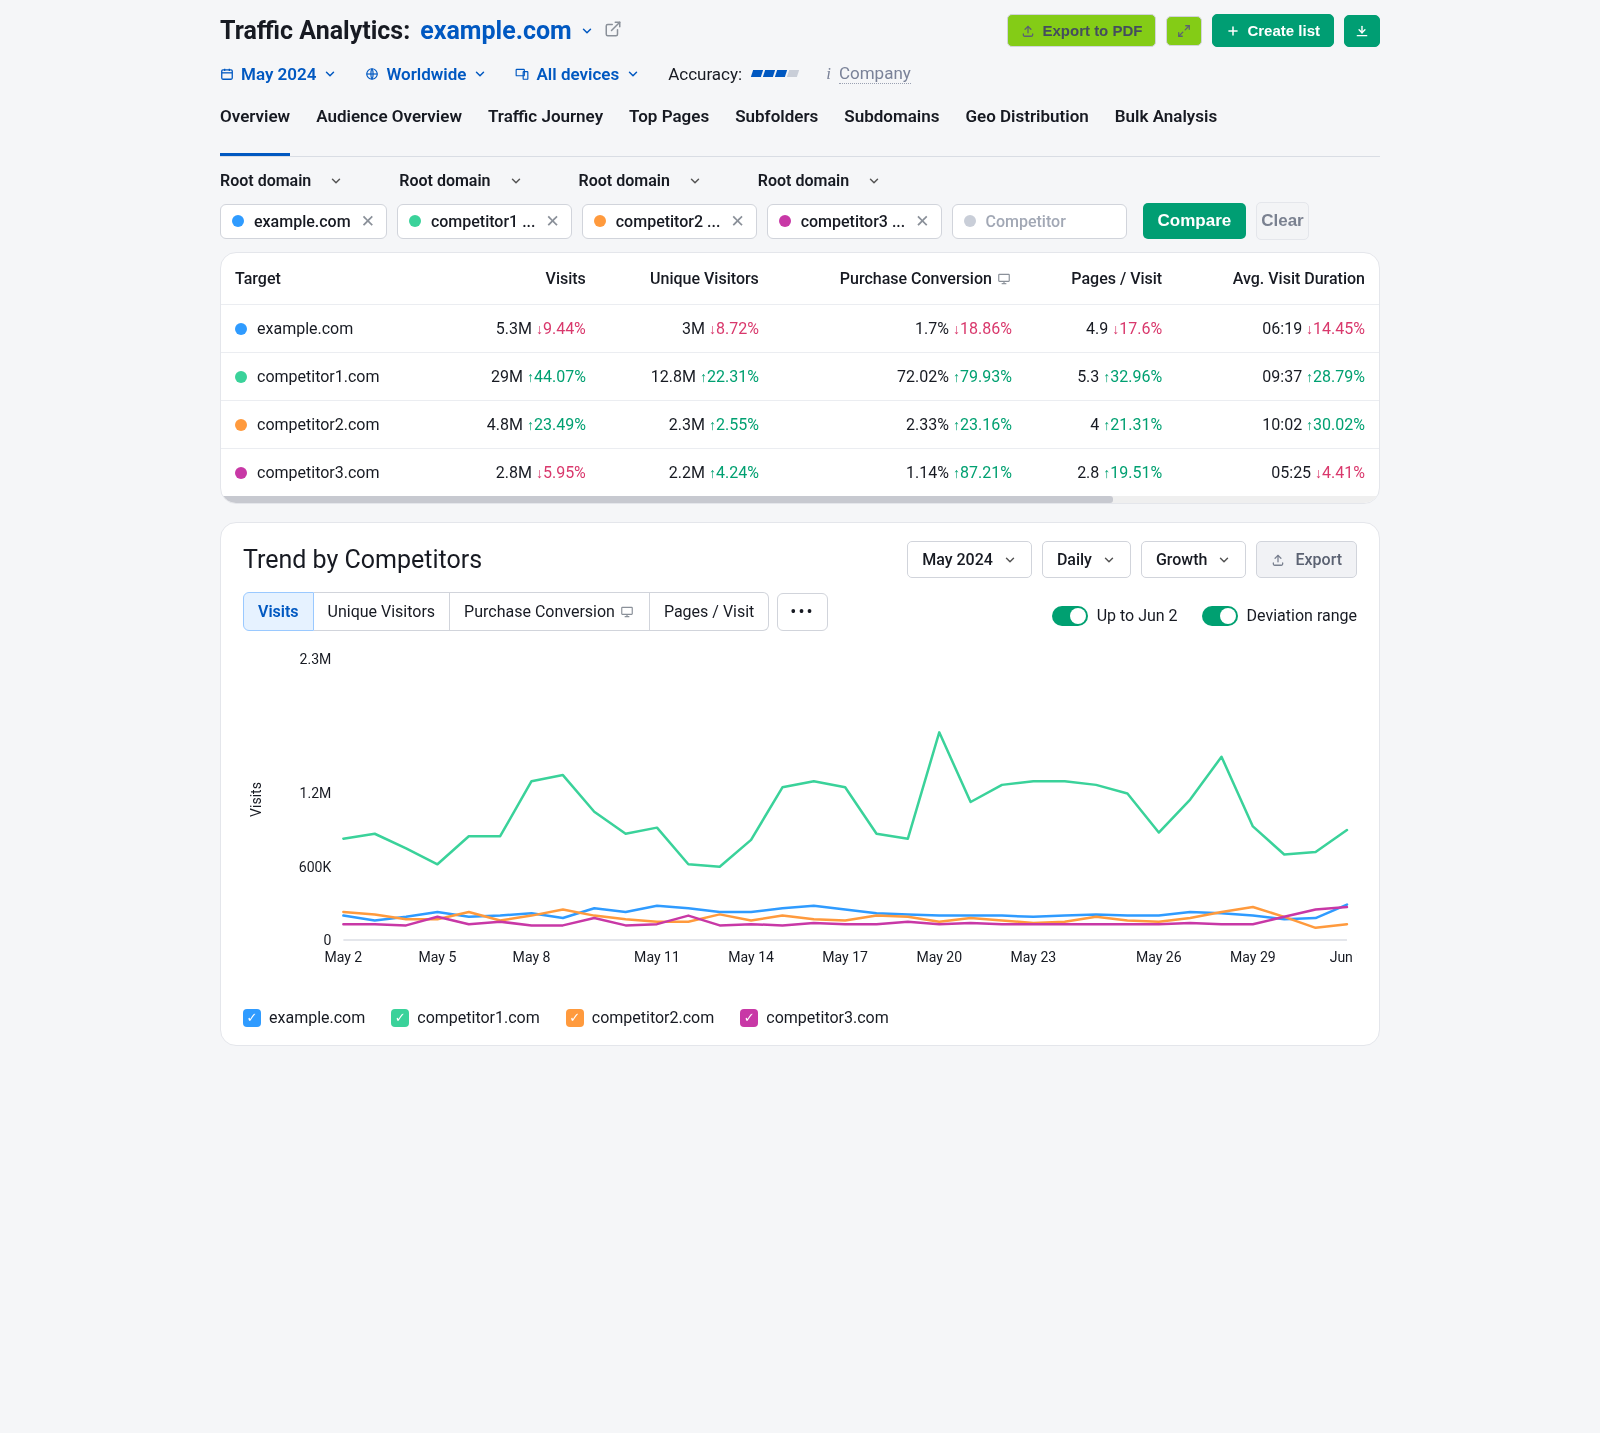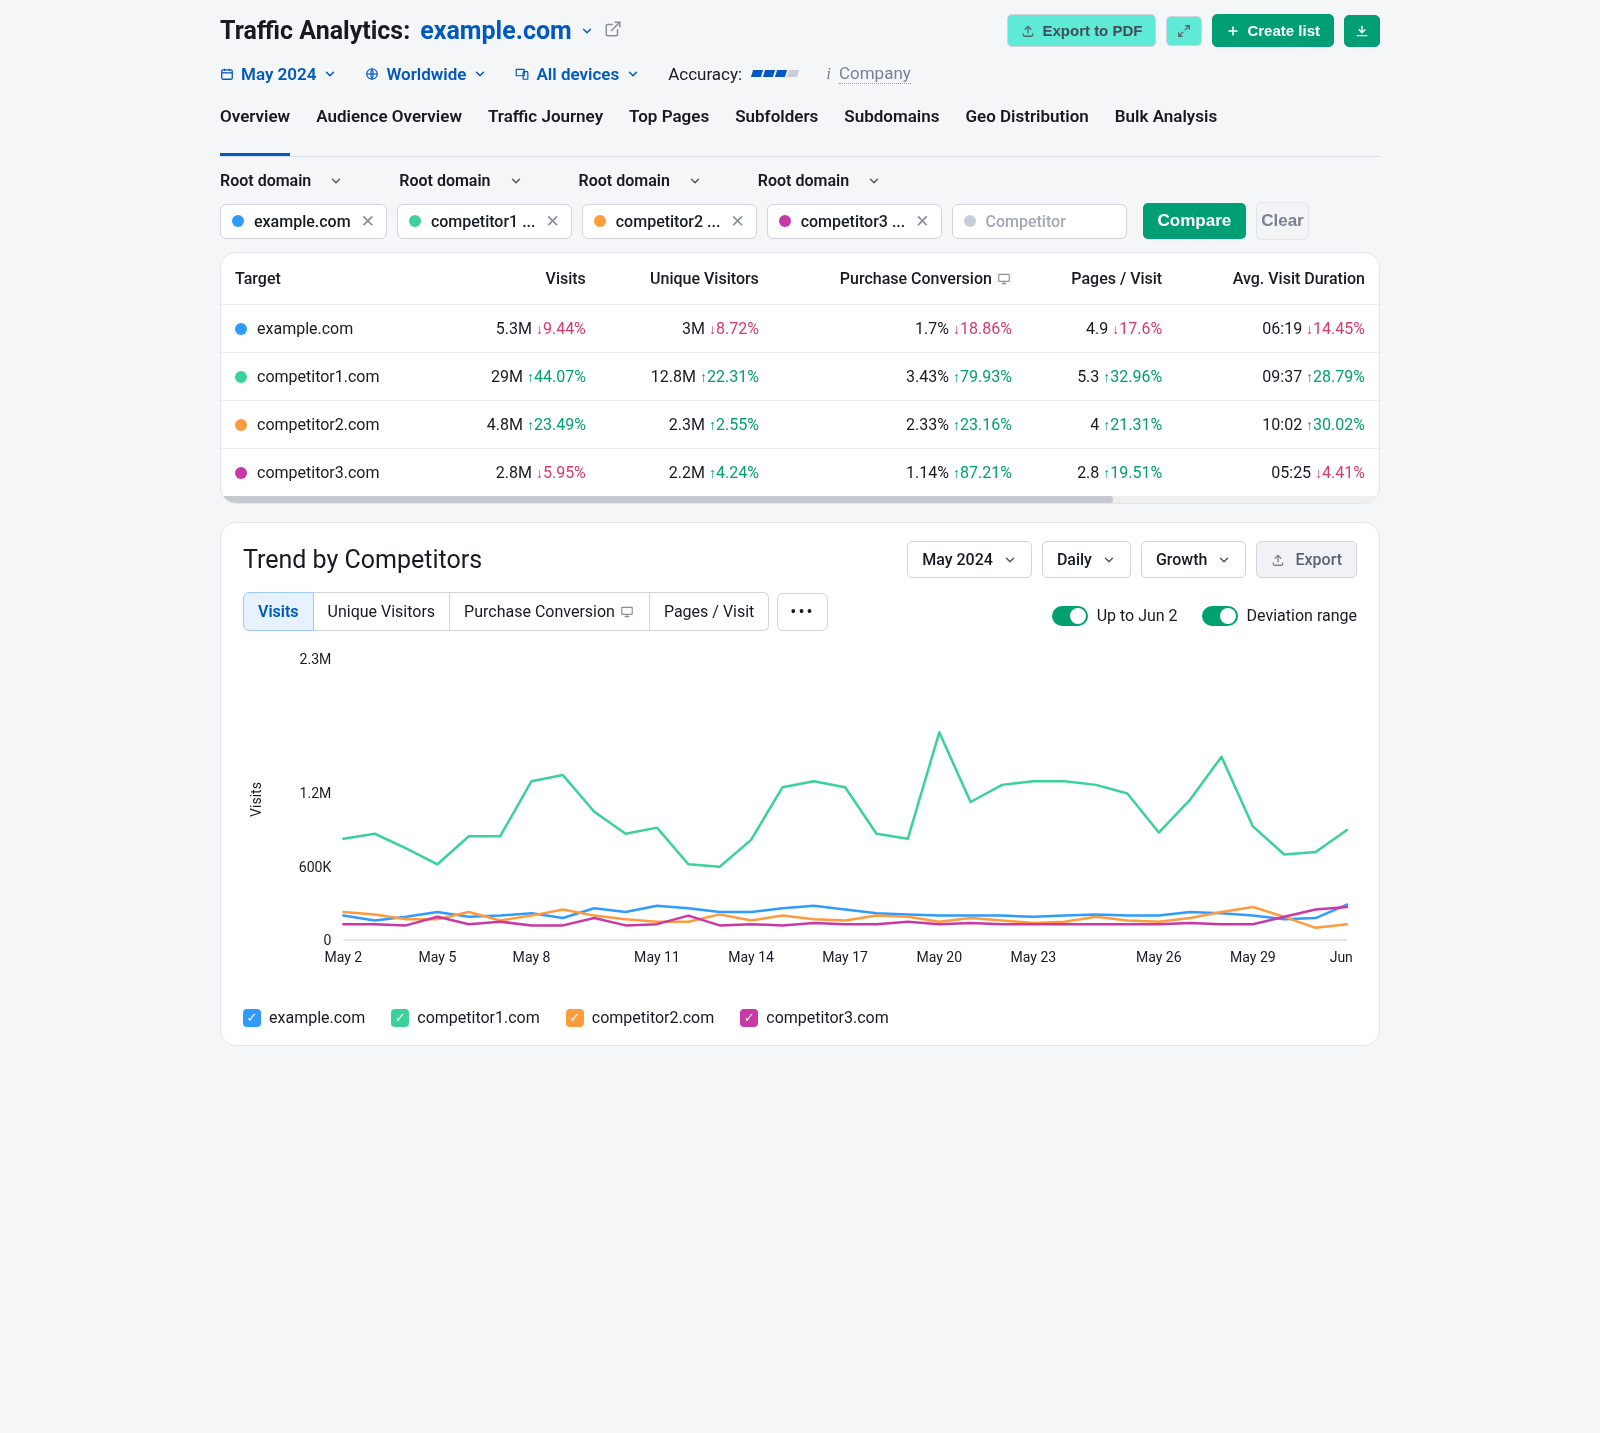--- a/index.html
+++ b/index.html
@@ -8,21 +8,21 @@
 
 .header-row { display: flex; align-items: center; padding: 14px 0 10px; gap: 10px; }
 .title { font-size: 25px; font-weight: 700; }
 .domain-link { color: #0058c1; font-size: 25px; font-weight: 700; display:inline-flex; align-items:center; gap:8px; text-decoration:none; }
 .chev { width:14px; height:14px; }
 .chev path { stroke:#0058c1; stroke-width:2.5; fill:none; stroke-linecap:round; stroke-linejoin:round; }
 .chev.gray path { stroke:#555; }
 .ext-icon { color:#888; }
 .spacer { flex:1; }
 .btn { display:inline-flex; align-items:center; gap:7px; border:1px solid #d1d4db; background:#f5f6f8; border-radius:5px; padding:7px 13px; font-size:15px; font-weight:600; cursor:pointer; color:#444d5e; }
-.btn.ghost { background:#5eead4; }
+.btn.ghost { background:#84cc16; }
 .btn.green { background:#009e73; border-color:#009e73; color:#fff; }
 .btn.icon-only { padding:7px 10px; }
 .btn.green.icon-only { padding:8px 10px; }
 
 .filter-row { display:flex; align-items:center; gap:28px; padding:6px 0 14px; }
 .filter { display:inline-flex; align-items:center; gap:7px; color:#0058c1; font-weight:600; font-size:17px; cursor:pointer; }
 .accuracy { display:inline-flex; align-items:center; gap:10px; color:#171a22; font-size:17px; }
 .segs { display:flex; gap:2px; }
 .seg { width:10px; height:7px; background:#0058c1; transform:skewX(-18deg); }
 .seg.dim { background:#c9ced8; }
@@ -293,21 +293,21 @@
             </tr>
             <tr>
               <td>
                 <div class="target-cell">
                   <span class="dot tealg"></span>
                   <span>competitor1.com</span>
                 </div>
               </td>
               <td><span>29M</span> <span class="up"><span class="arrow">↑</span>44.07%</span></td>
               <td><span>12.8M</span> <span class="up"><span class="arrow">↑</span>22.31%</span></td>
-              <td><span>3.43%</span> <span class="up"><span class="arrow">↑</span>79.93%</span></td>
+              <td><span>72.02%</span> <span class="up"><span class="arrow">↑</span>79.93%</span></td>
               <td><span>5.3</span> <span class="up"><span class="arrow">↑</span>32.96%</span></td>
               <td><span>09:37</span> <span class="up"><span class="arrow">↑</span>28.79%</span></td>
             </tr>
             <tr>
               <td>
                 <div class="target-cell">
                   <span class="dot orange"></span>
                   <span>competitor2.com</span>
                 </div>
               </td>

